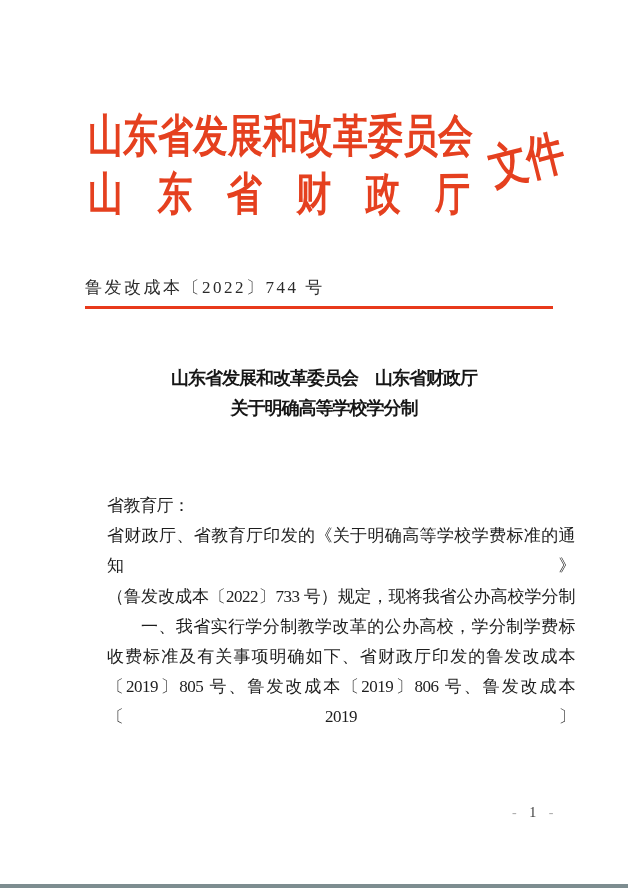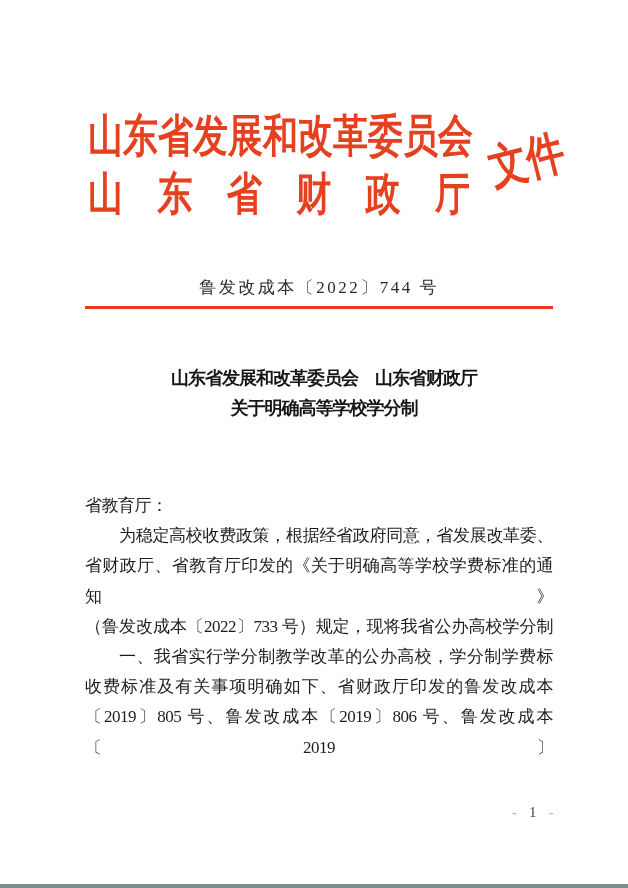--- a/index.html
+++ b/index.html
@@ -50,21 +50,20 @@
     transform: rotate(-14deg) scale(1, 1.25);
     transform-origin: left top;
   }
 
   
   .doc-number {
     position: absolute;
     left: 85px;
     top: 276px;
     width: 468px;
-    text-align: center;
     font-size: 17px;
     letter-spacing: 2.5px;
     color: #2a2a2a;
   }
   .red-rule {
     position: absolute;
     left: 85px;
     top: 306px;
     width: 468px;
     height: 3px;
@@ -92,20 +91,21 @@
     top: 491px;
     width: 468px;
     font-size: 17px;
     line-height: 30.2px;
     letter-spacing: -0.5px;
     color: #1d1d1d;
   }
   .body-line {
     width: 468px;
     white-space: normal;
+    margin-left: 22px;
   }
   .body-line.just {
     text-align: justify;
     text-align-last: justify;
     text-justify: inter-character;
   }
   .body-line.indent { text-indent: 34px; }
 
   
   .page-number {
@@ -143,21 +143,20 @@
 
   <div class="red-rule"></div>
 
   <div class="doc-title">
     <div>山东省发展和改革委员会　山东省财政厅</div>
     <div>关于明确高等学校学分制</div>
   </div>
 
   <div class="doc-body">
     <div class="body-line">省教育厅：</div>
-    <div class="body-line just indent">为稳定高校收费政策，根据经省政府同意，省发展改革委、</div>
     <div class="body-line just">省财政厅、省教育厅印发的《关于明确高等学校学费标准的通知》</div>
     <div class="body-line just">（鲁发改成本〔2022〕733 号）规定，现将我省公办高校学分制</div>
     <div class="body-line just indent">一、我省实行学分制教学改革的公办高校，学分制学费标</div>
     <div class="body-line just">收费标准及有关事项明确如下、省财政厅印发的鲁发改成本</div>
     <div class="body-line just">〔2019〕805 号、鲁发改成本〔2019〕806 号、鲁发改成本〔2019〕</div>
   </div>
 
   <div class="page-number">
     <span class="dash">-</span>
     <span class="num">1</span>

